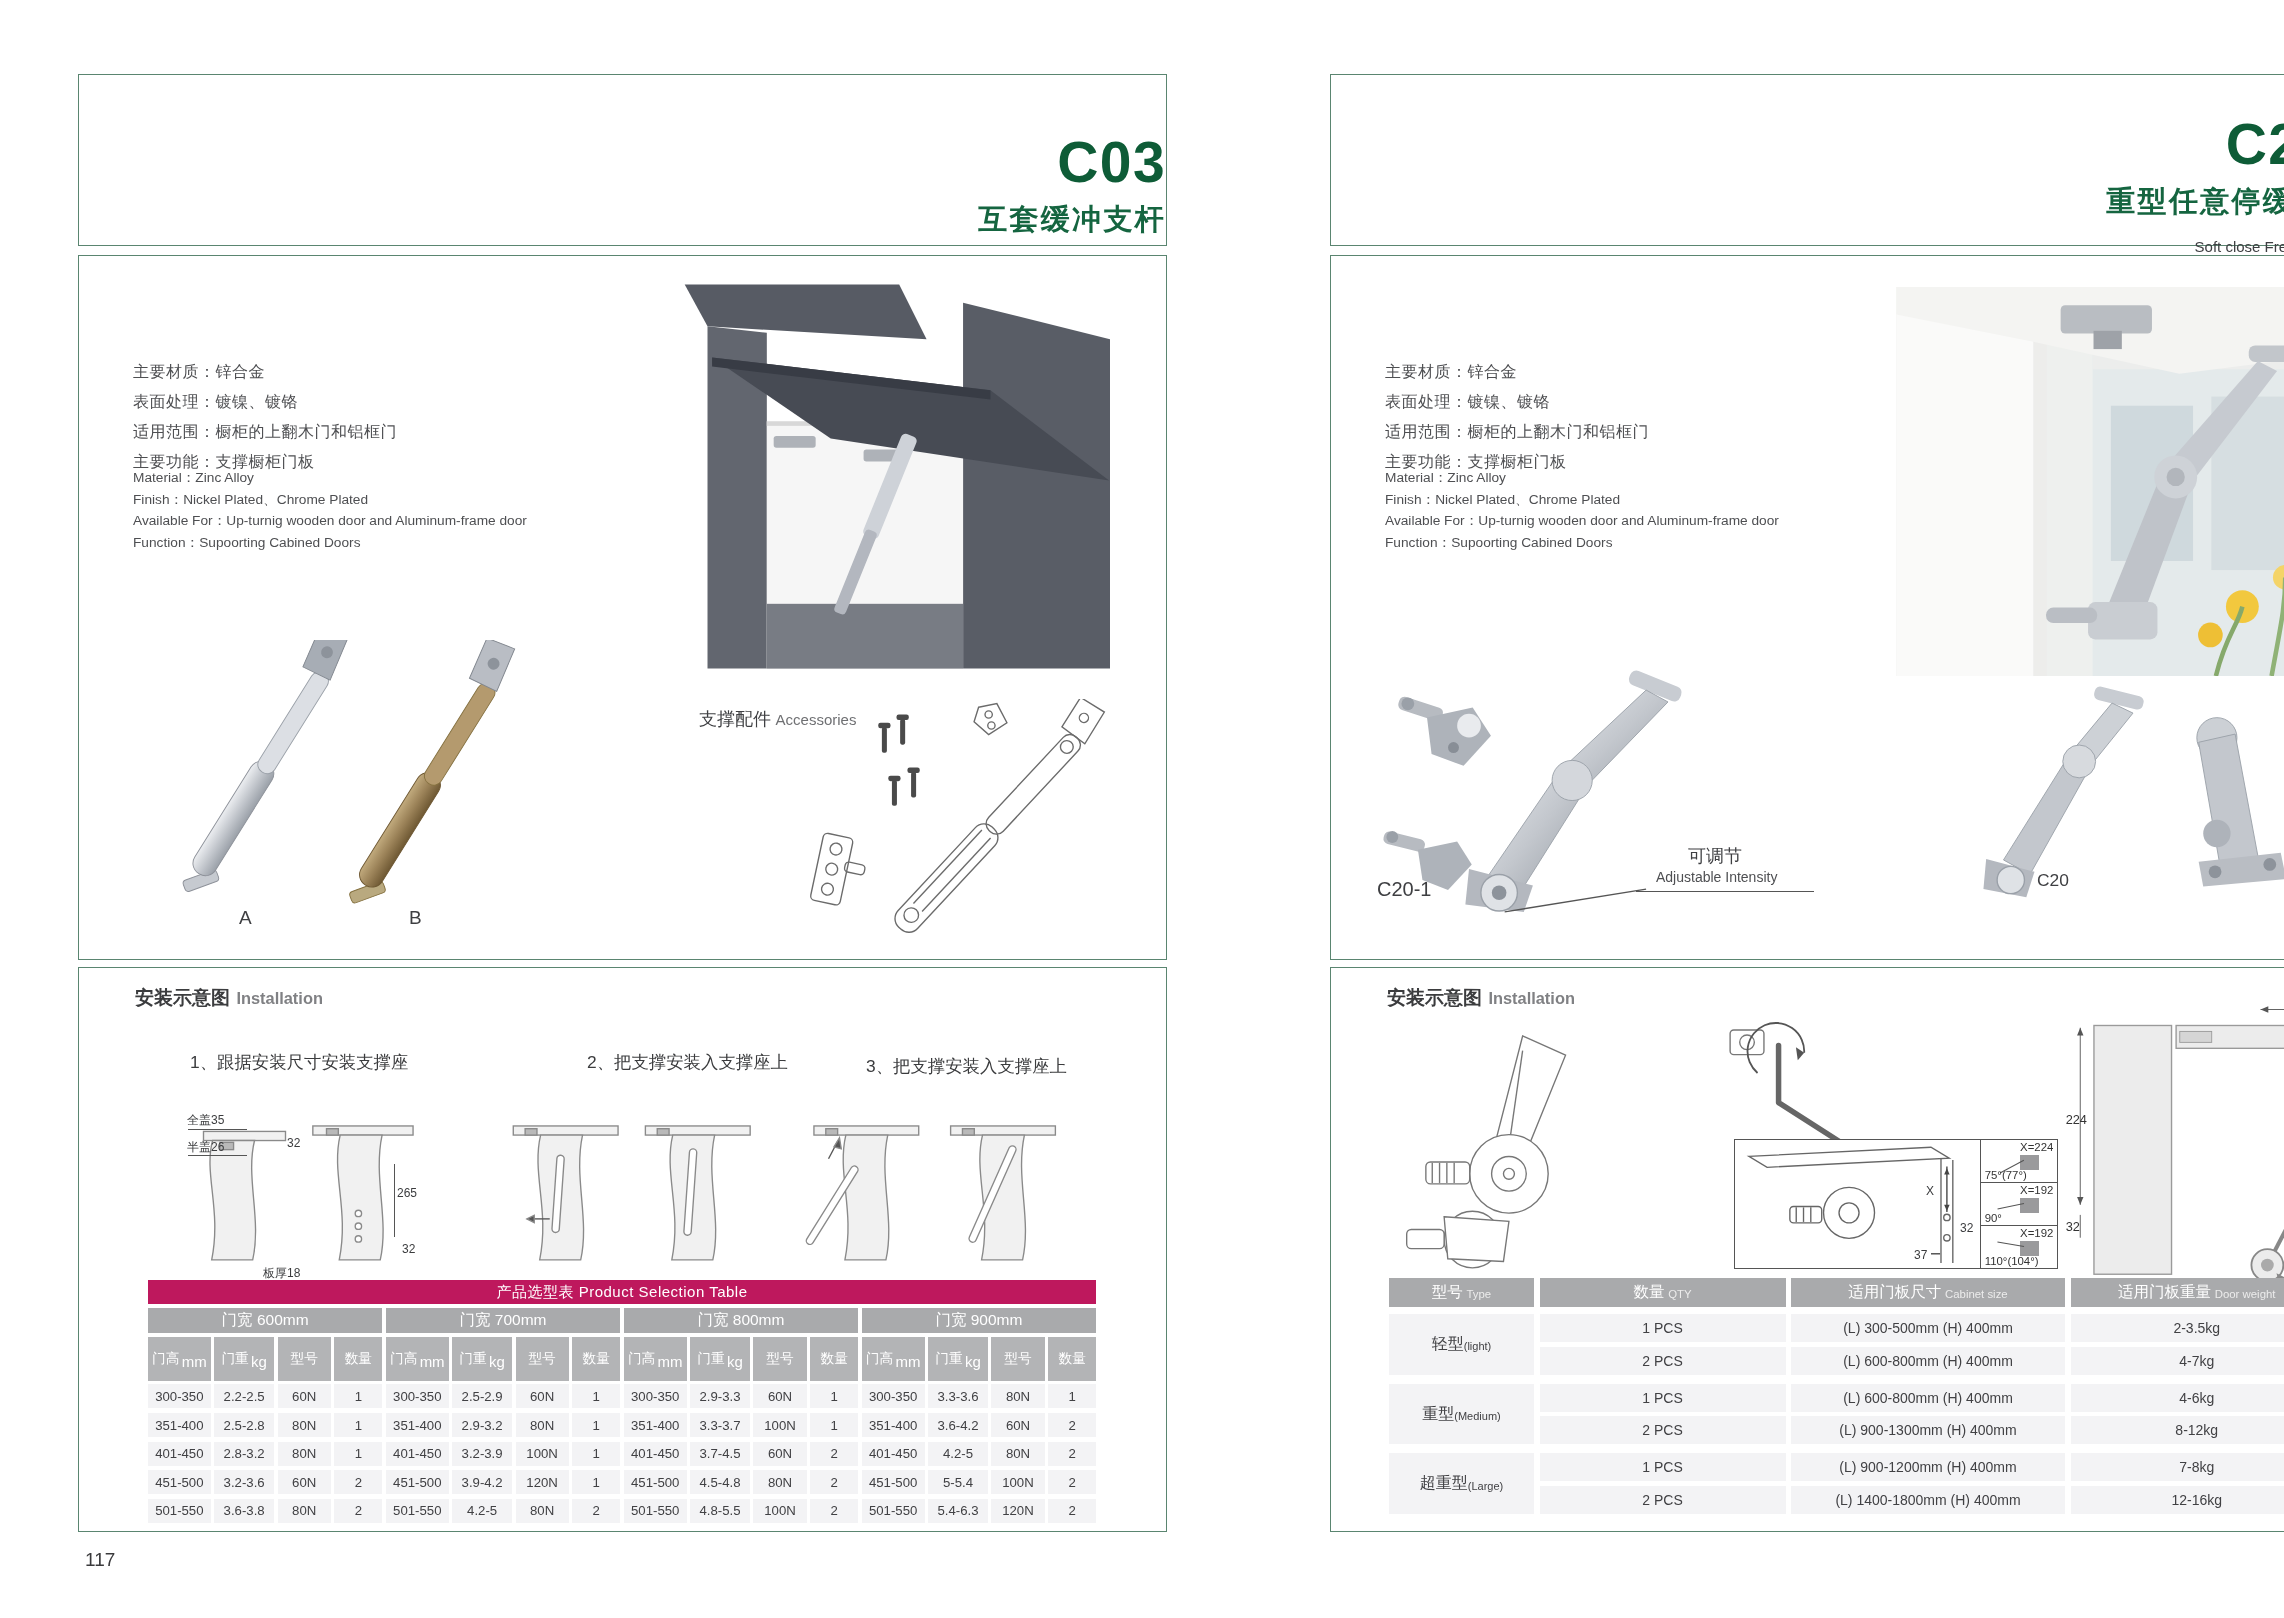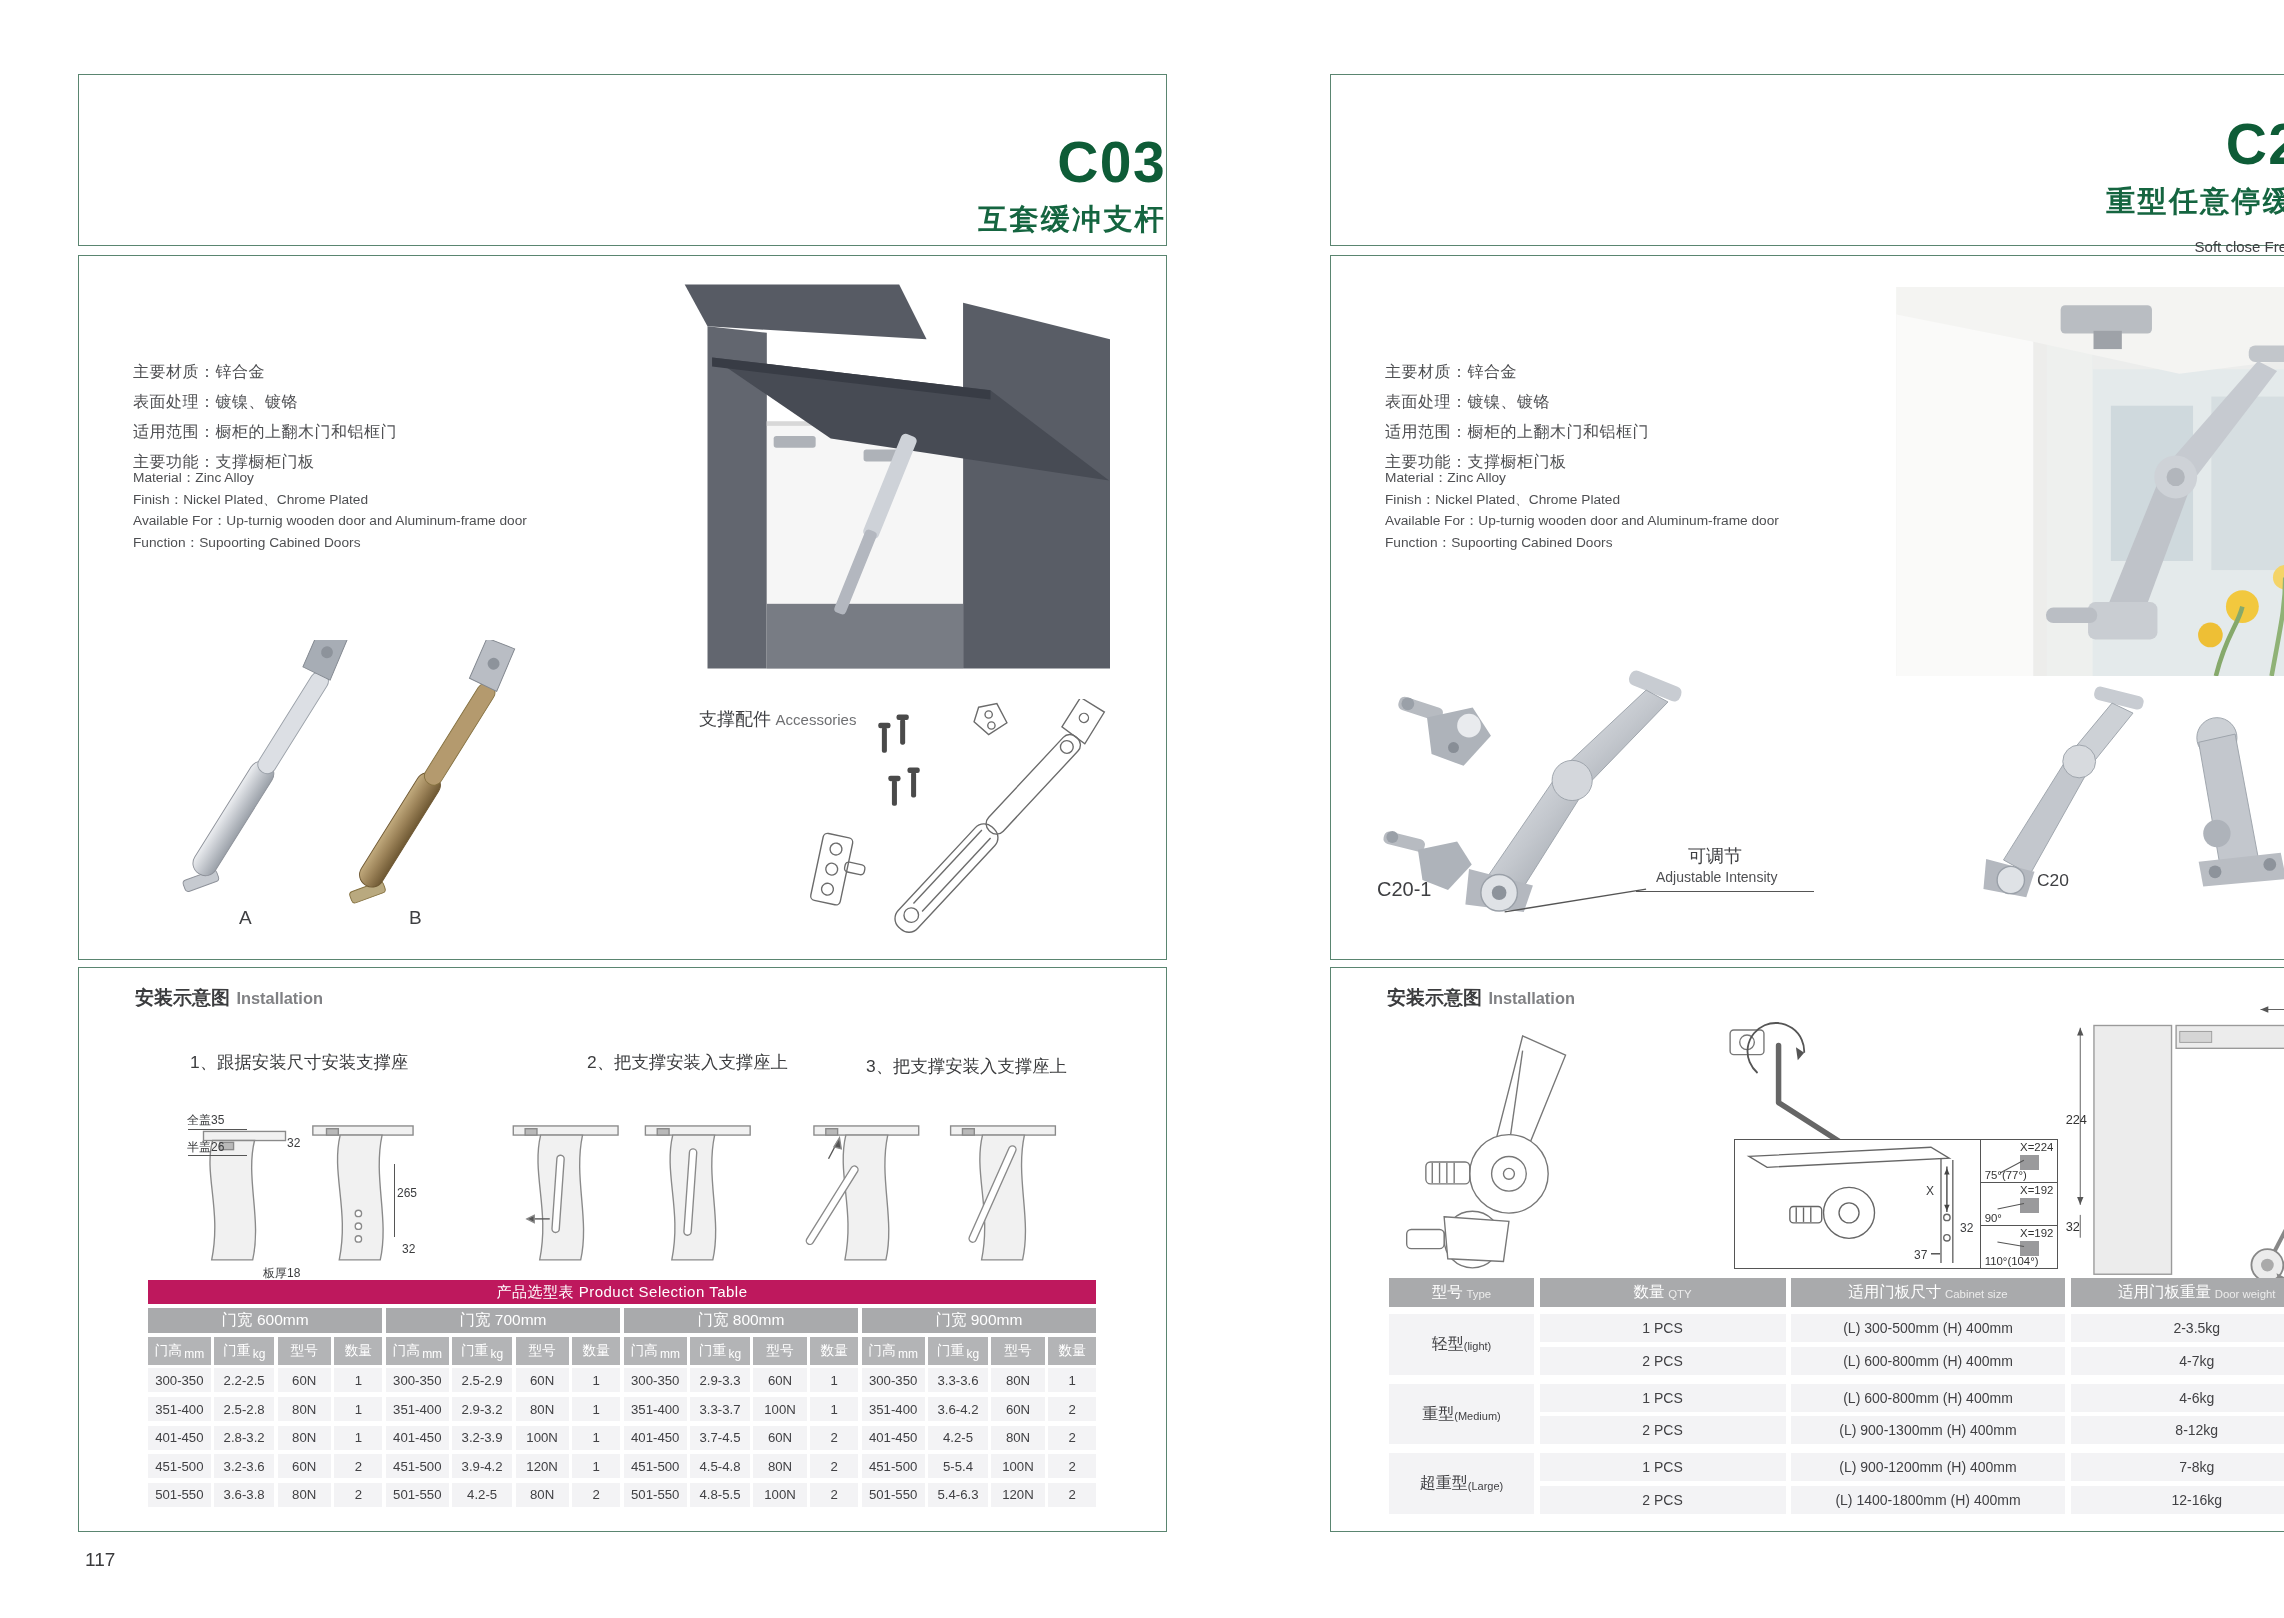--- a/index.html
+++ b/index.html
@@ -30,22 +30,22 @@
   .dim { font-size:12px; color:#3b3c3e; white-space:nowrap; }
   .dimline { position:absolute; background:#555; }
   .pagenum { font-size:19px; color:#3a3a3c; }
 
   
   .tblL { position:absolute; left:69px; top:312px; width:948px; }
   .t-title { height:24px; background:#be185d; color:#fff; font-size:15px; display:flex; align-items:center; justify-content:center; margin-bottom:4.1px; letter-spacing:0.5px; }
   .rowf { display:flex; gap:3.7px; margin-bottom:3.7px; }
   .rowd { display:flex; gap:3.7px; margin-bottom:4.6px; }
   .gcell { flex:1; height:25px; background:#a9aaac; color:#fff; font-size:15.5px; display:flex; align-items:center; justify-content:center; }
-  .hcell { height:28px; background:#b3b4b6; color:#fff; display:flex; align-items:center; justify-content:center; font-size:13.7px; }
-  .hcell .unit { font-size:12px; margin-left:2.3px; margin-top:5.5px; }
+  .hcell { height:44px; background:#b3b4b6; color:#fff; display:flex; align-items:center; justify-content:center; font-size:13.7px; }
+  .hcell .unit { font-size:15px; margin-left:2.3px; margin-top:5.5px; }
   .dcell { height:24px; background:#f3f3f5; color:#414144; font-size:13.2px; display:flex; align-items:center; justify-content:center; }
   .w1{flex:1.18;} .w2{flex:1.12;} .w3{flex:1.0;} .w4{flex:0.9;}
 
   
   .tblR { position:absolute; left:58px; top:310px; width:934px; }
   .hrow { display:flex; gap:5.5px; margin-bottom:7.3px; }
   .hcell2 { height:29px; background:#a9aaac; color:#fff; display:flex; align-items:center; justify-content:center; }
   .hcell2 .h-cn { font-size:15.5px; }
   .hcell2 .h-en { font-size:11.4px; color:#ececec; margin-left:3.7px; margin-top:2.7px; }
   .c1{flex:0 0 145px;} .c2{flex:0 0 246px;} .c3{flex:0 0 274px;} .c4{flex:1;}

